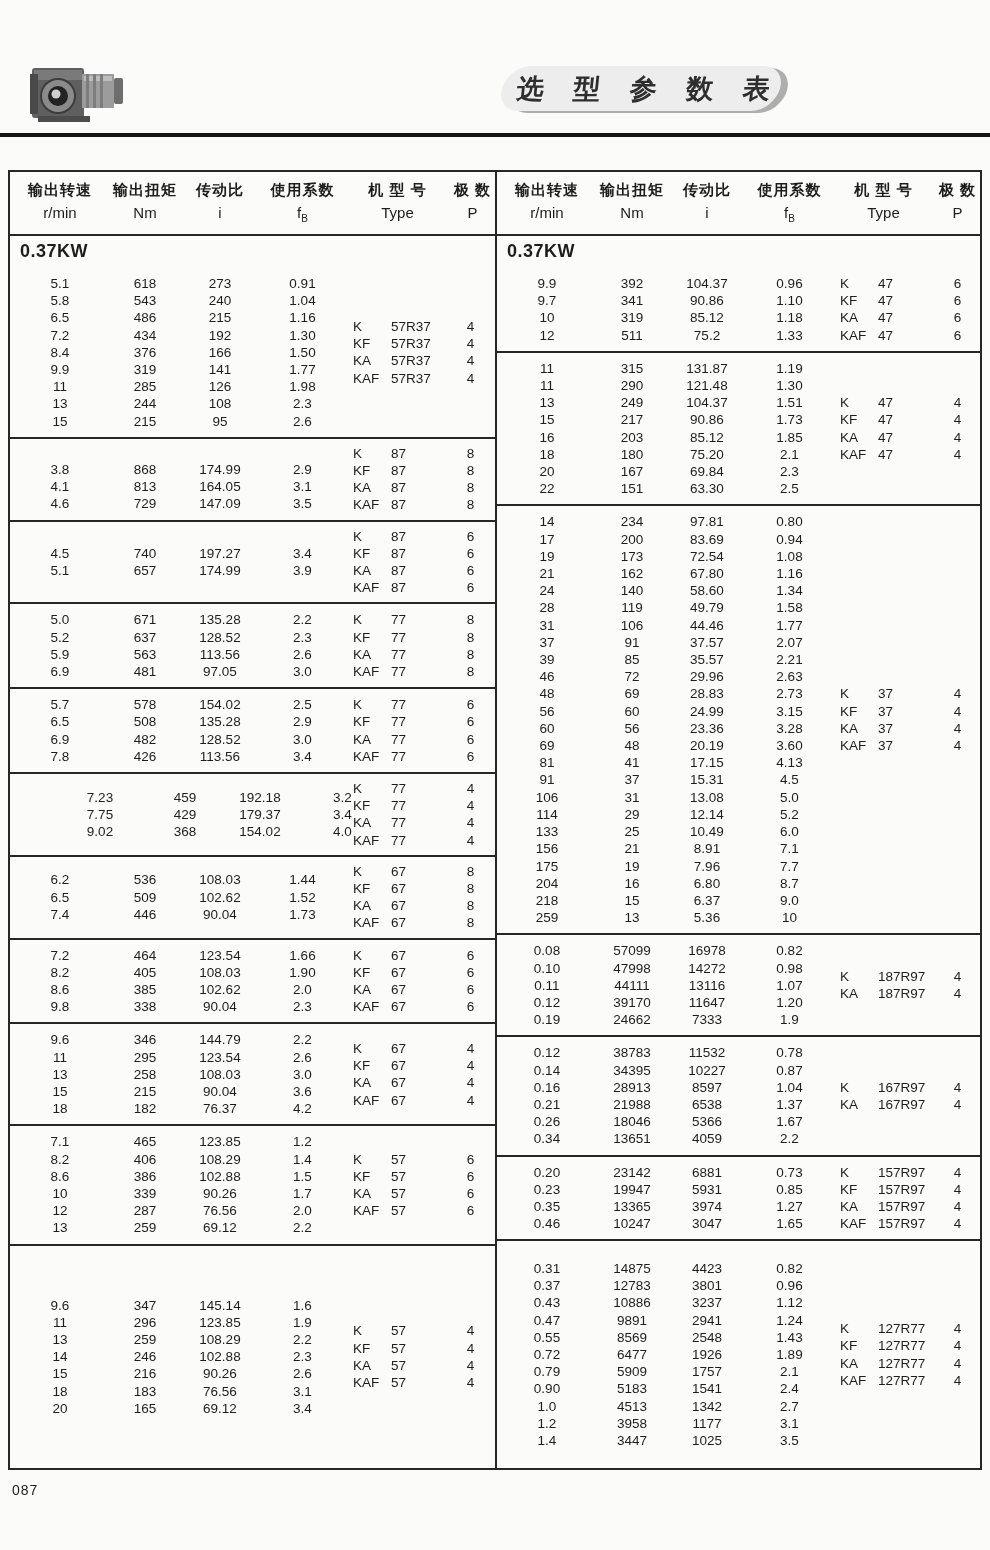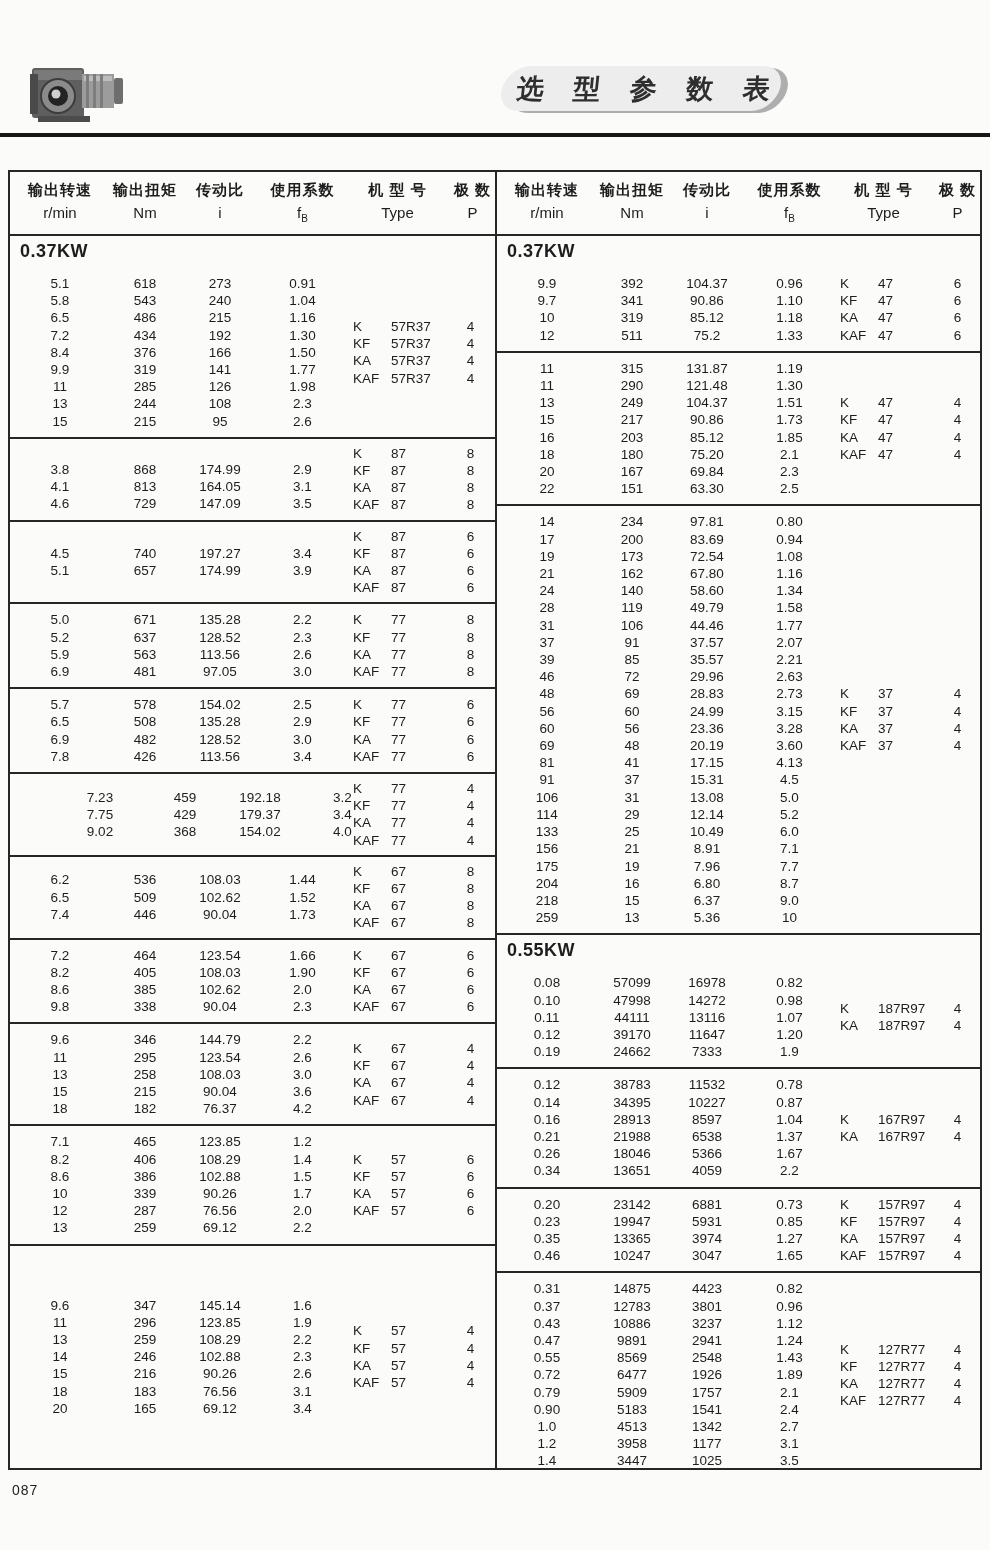--- a/index.html
+++ b/index.html
@@ -1010,21 +1010,20 @@
               </div>
               <div class="type-row">
                 <span class="tp">KAF</span>
                 <span class="ts">37</span>
                 <span class="tpole">4</span>
               </div>
             </div>
           </div>
         </div>
         <div class="section">
-          <div class="sec-title">0.55KW</div>
           <div class="block" style="min-height: 100px;">
             <div class="rows">
               <div class="row">
                 <span class="c">0.08</span>
                 <span class="c">57099</span>
                 <span class="c">16978</span>
                 <span class="c">0.82</span>
               </div>
               <div class="row">
                 <span class="c">0.10</span>

